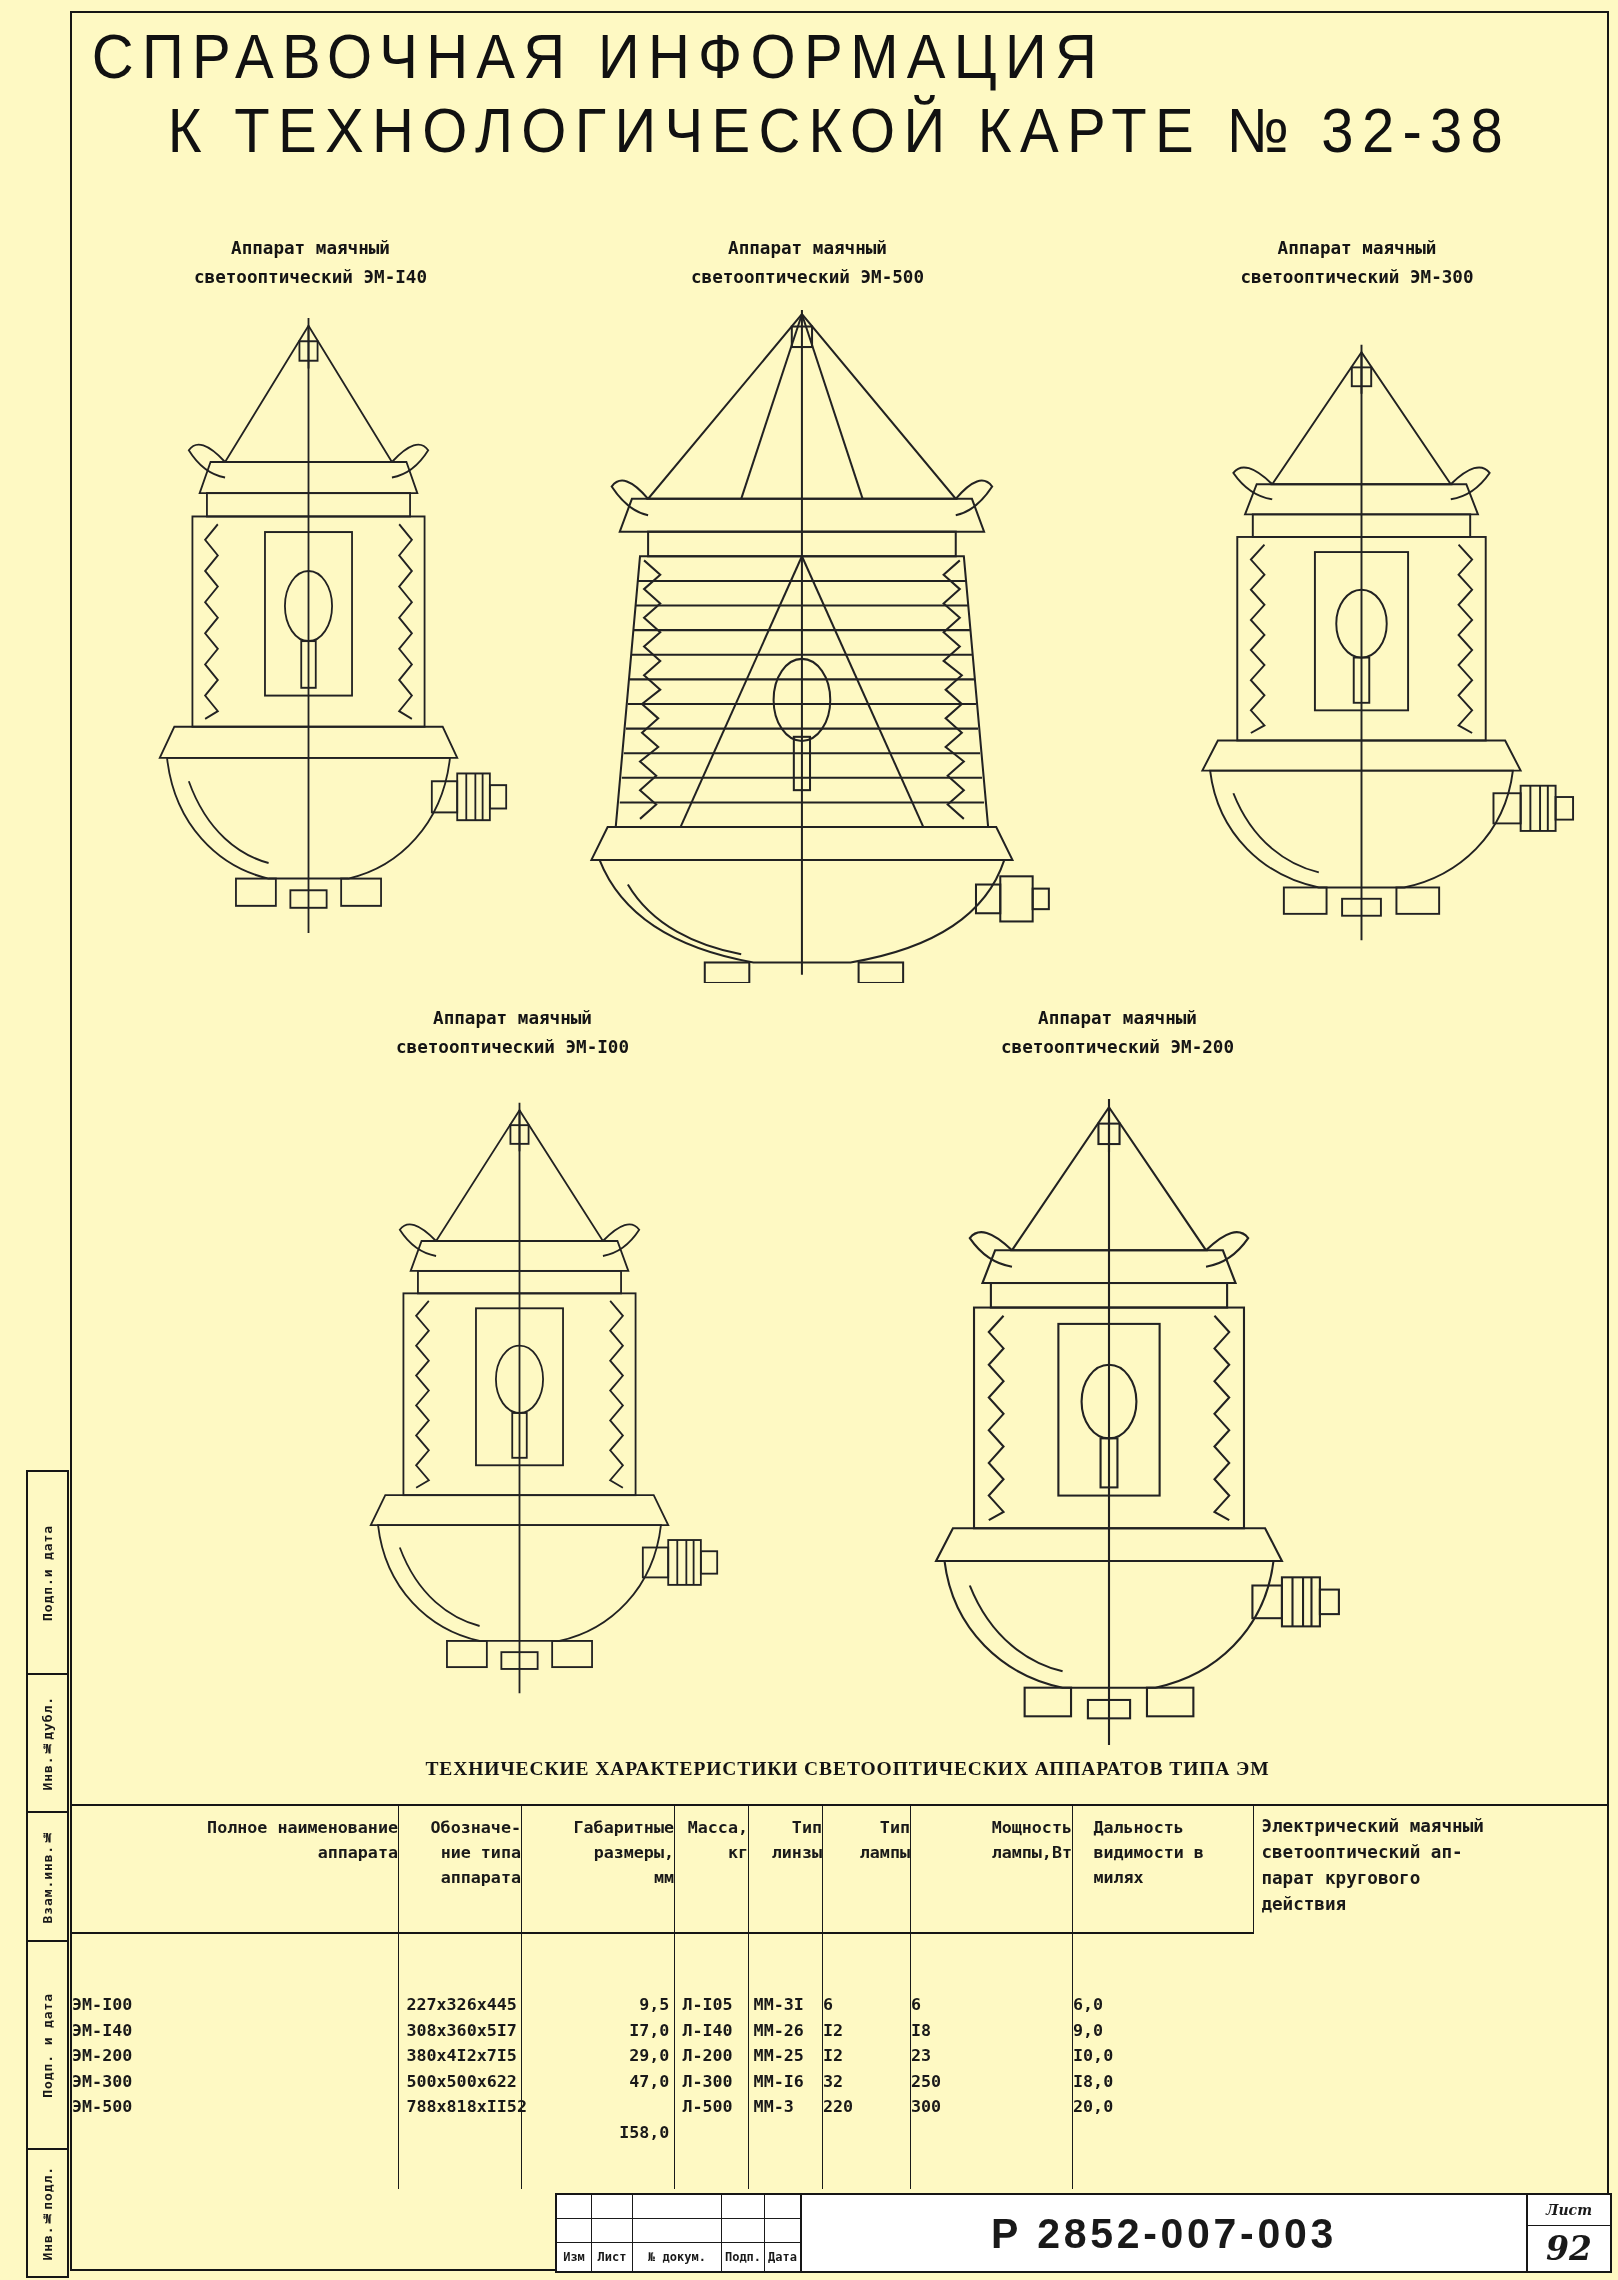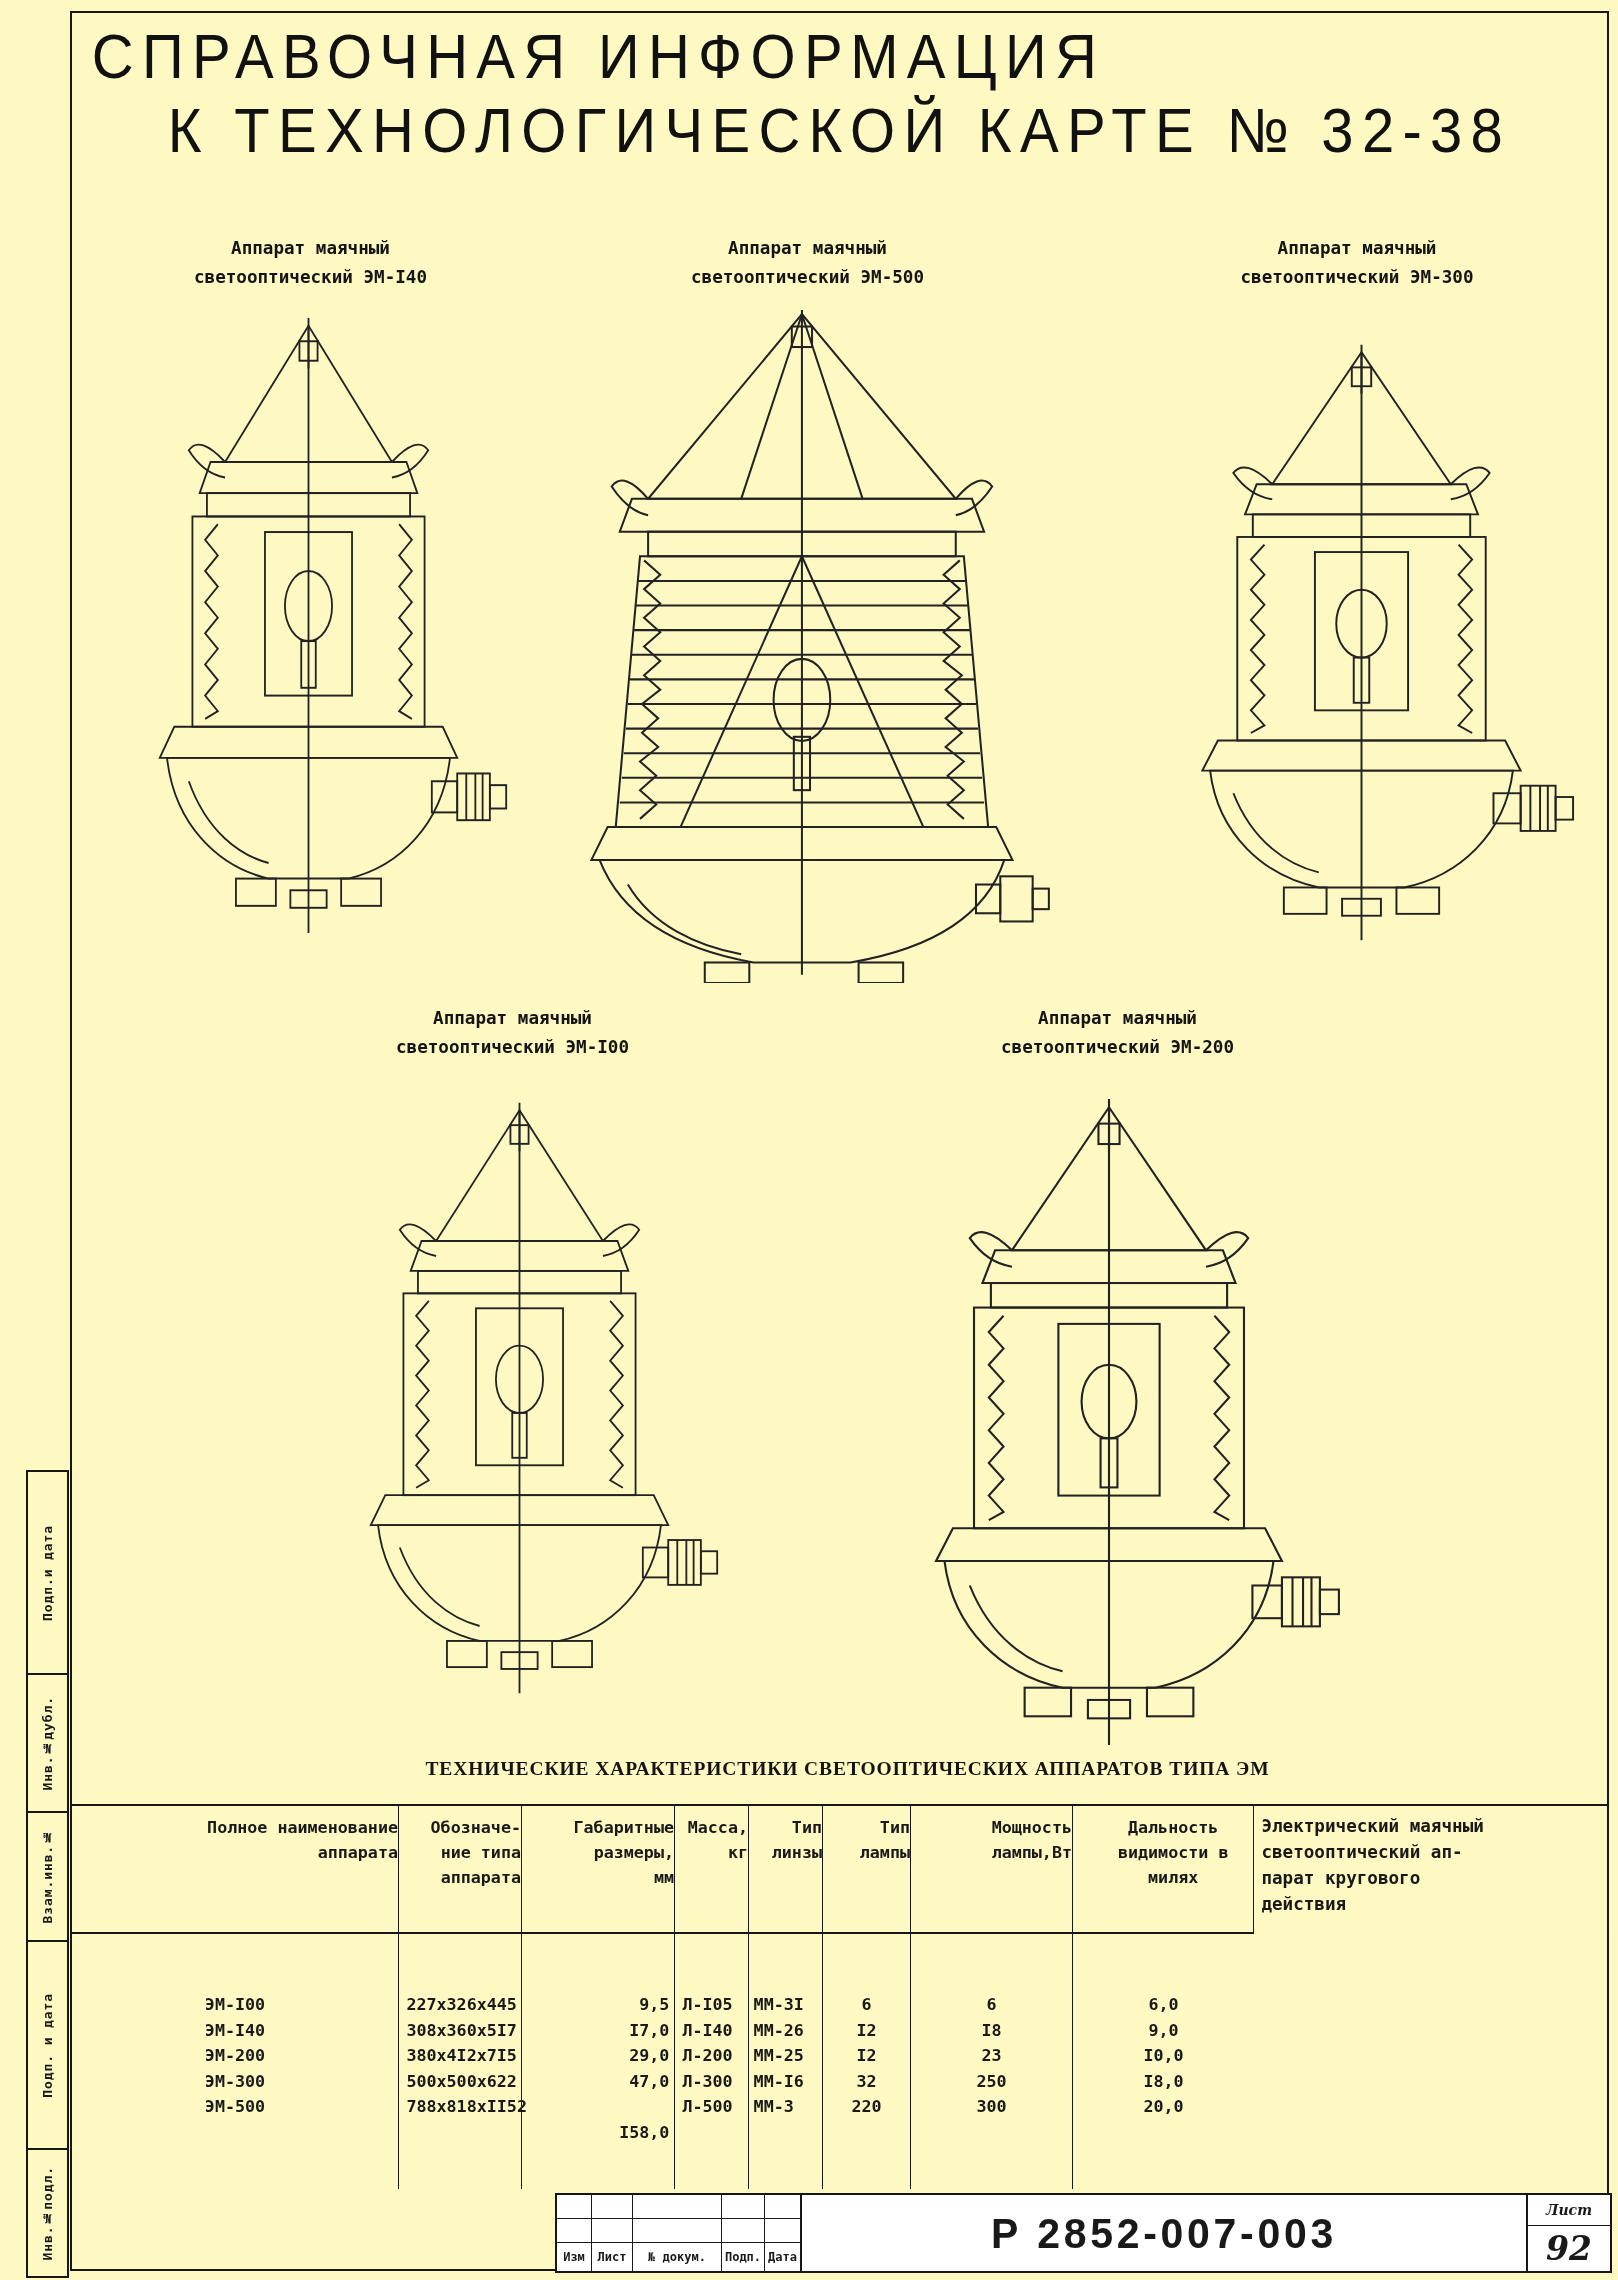--- a/index.html
+++ b/index.html
@@ -23,21 +23,21 @@
   .tbl{position:absolute;left:72px;top:1804px;width:1537px;height:383px;
        border-top:2.8px solid #161616;display:grid;
        grid-template-columns:327px 123px 153px 74px 74px 88px 162px 181px 1fr;
        grid-template-rows:128px 1fr;font-size:16.7px;}
   .hc{border-right:1.9px solid #1a1a1a;border-bottom:2.8px solid #161616;
       text-align:right;padding-top:9.3px;line-height:25px;font-weight:700;}
   .hc:nth-child(9){border-right:none;}
   .dc{border-right:1.9px solid #1a1a1a;position:relative;font-weight:700;}
   .dc.last{border-right:none;}
   .namecell{padding:7.4px 5.6px 0 7.4px;font-size:17.6px;line-height:26px;font-weight:700;}
-  .lines{padding-top:58px;line-height:25.5px;text-align:center;}
+  .lines{padding-top:58px;line-height:25.5px;}
   .lines.al{text-align:left;padding-left:7.4px;}
   .lines.ar{text-align:right;padding-right:4.6px;}
   
   .sidebar{position:absolute;left:26px;top:1470px;width:43px;height:808px;
            border:2.8px solid #161616;box-sizing:border-box;display:flex;flex-direction:column;}
   .scell{border-bottom:2.8px solid #161616;display:flex;align-items:center;justify-content:center;}
   .scell:last-child{border-bottom:none;}
   .vtext{writing-mode:vertical-rl;transform:rotate(180deg);font-size:13px;font-weight:700;
          letter-spacing:0.9px;white-space:nowrap;}
   
@@ -188,21 +188,21 @@
 размеры,
 мм</div>
     <div class="hc pre">Масса,
 кг</div>
     <div class="hc pre">Тип
 линзы</div>
     <div class="hc pre">Тип
 лампы</div>
     <div class="hc pre">Мощность
 лампы,Вт</div>
-    <div class="hc pre" style="text-align:center;padding-left:20.4px;">Дальность
+    <div class="hc pre" style="text-align:left;padding-left:20.4px;">Дальность
 видимости в
 милях</div>
 
     <div class="dc">
       <div class="namecell pre">Электрический маячный
 светооптический ап-
 парат кругового
 действия</div>
     </div>
     <div class="dc">

